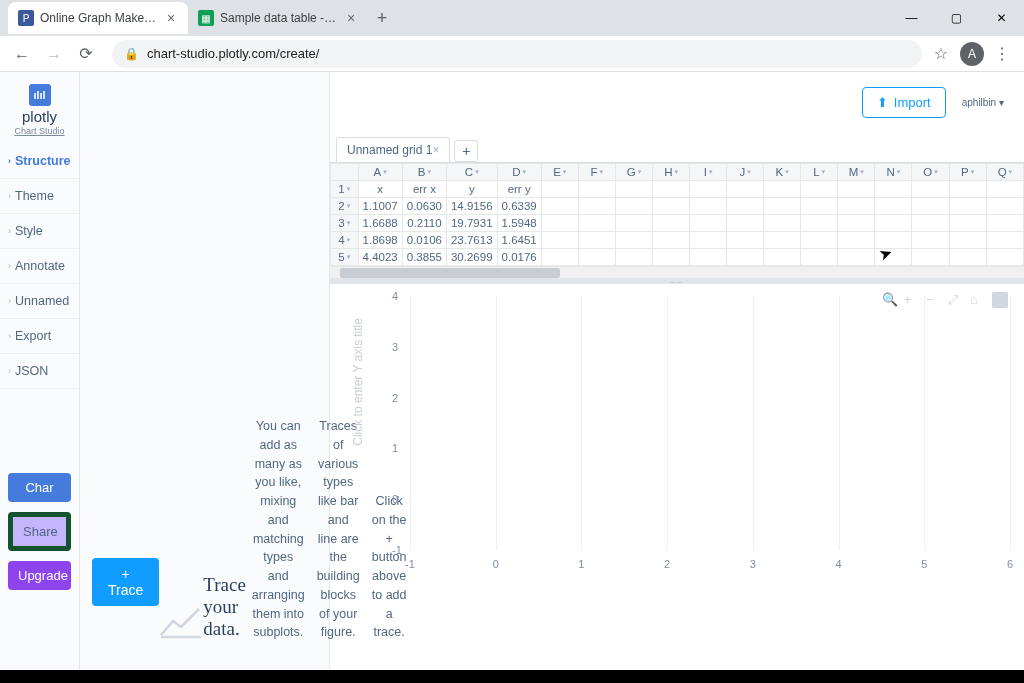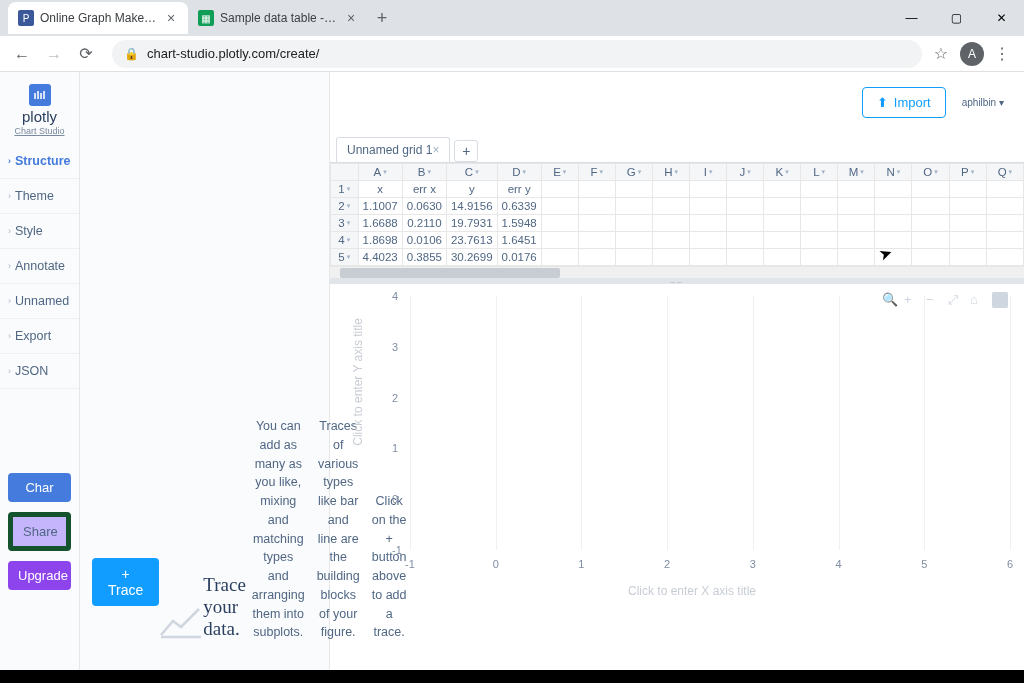--- a/index.html
+++ b/index.html
@@ -405,19 +405,18 @@
             <div class="x-tick" style="left: 514.286px;">5</div>
             <div class="gridline-v" style="left: 600px;"></div>
             <div class="x-tick" style="left: 600px;">6</div>
             <div class="y-tick" style="top: 254px;">-1</div>
             <div class="y-tick" style="top: 203.2px;">0</div>
             <div class="y-tick" style="top: 152.4px;">1</div>
             <div class="y-tick" style="top: 101.6px;">2</div>
             <div class="y-tick" style="top: 50.8px;">3</div>
             <div class="y-tick" style="top: 0px;">4</div>
           </div>
-        <div class="x-axis-title">Click to enter X axis title</div>
       </div>
 
       <div class="cursor-arrow">➤</div>
     </div>
   </div>
 </div>
 
 </body></html>

